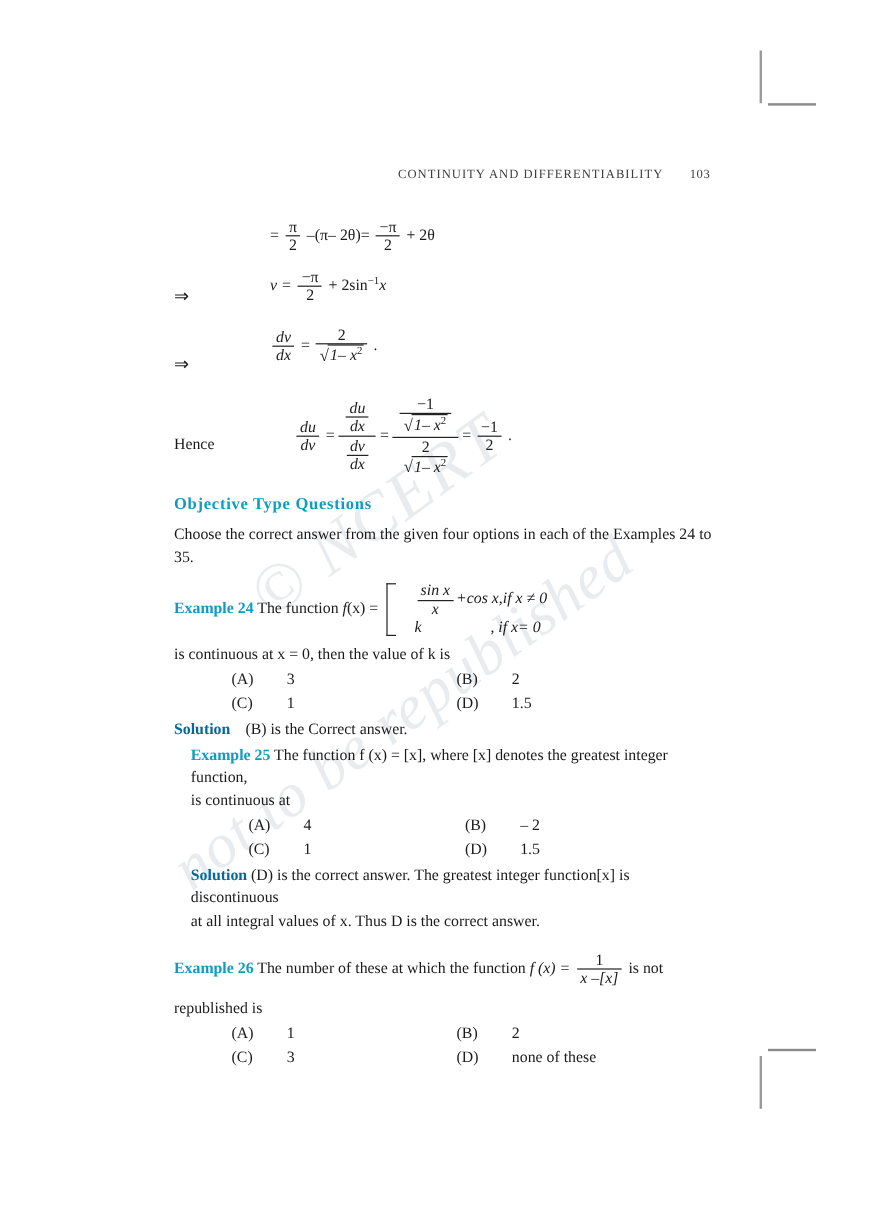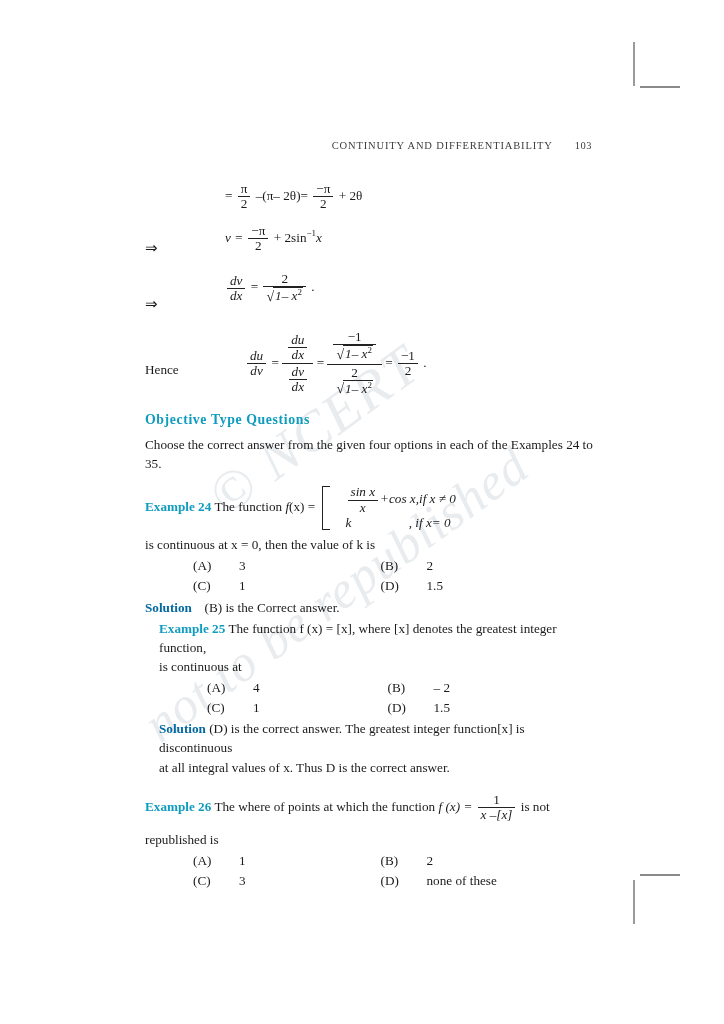--- a/index.html
+++ b/index.html
@@ -390,21 +390,21 @@
       <div class="solution-line">
         <span class="sol-label">Solution</span>
         <span>(D) is the correct answer. The greatest integer function[x] is discontinuous</span>
       </div>
       <div>at all integral values of x. Thus D is the correct answer.</div>
     </div>
 
     <div class="example-block gap-md">
       <div>
         <span class="ex-label">Example 26</span>
-        <span>The where of points at which the function</span>
+        <span>The number of these at which the function</span>
         <span class="math it">f (x) =</span>
         <span class="frac math">
           <span class="num">1</span>
           <span class="den it">x –[x]</span>
         </span>
         <span>is not</span>
       </div>
       <div style="margin-top:8px;">republished is</div>
 
       <div class="options">

